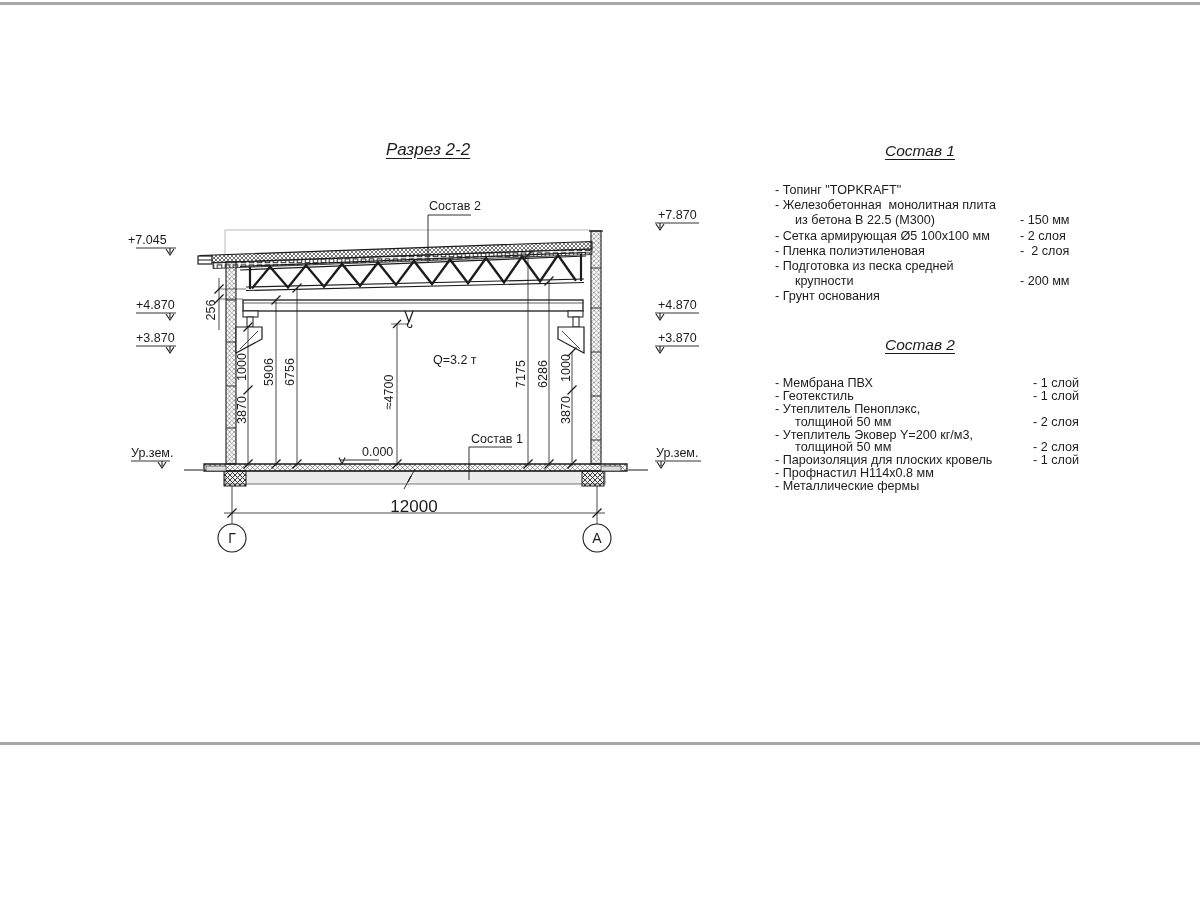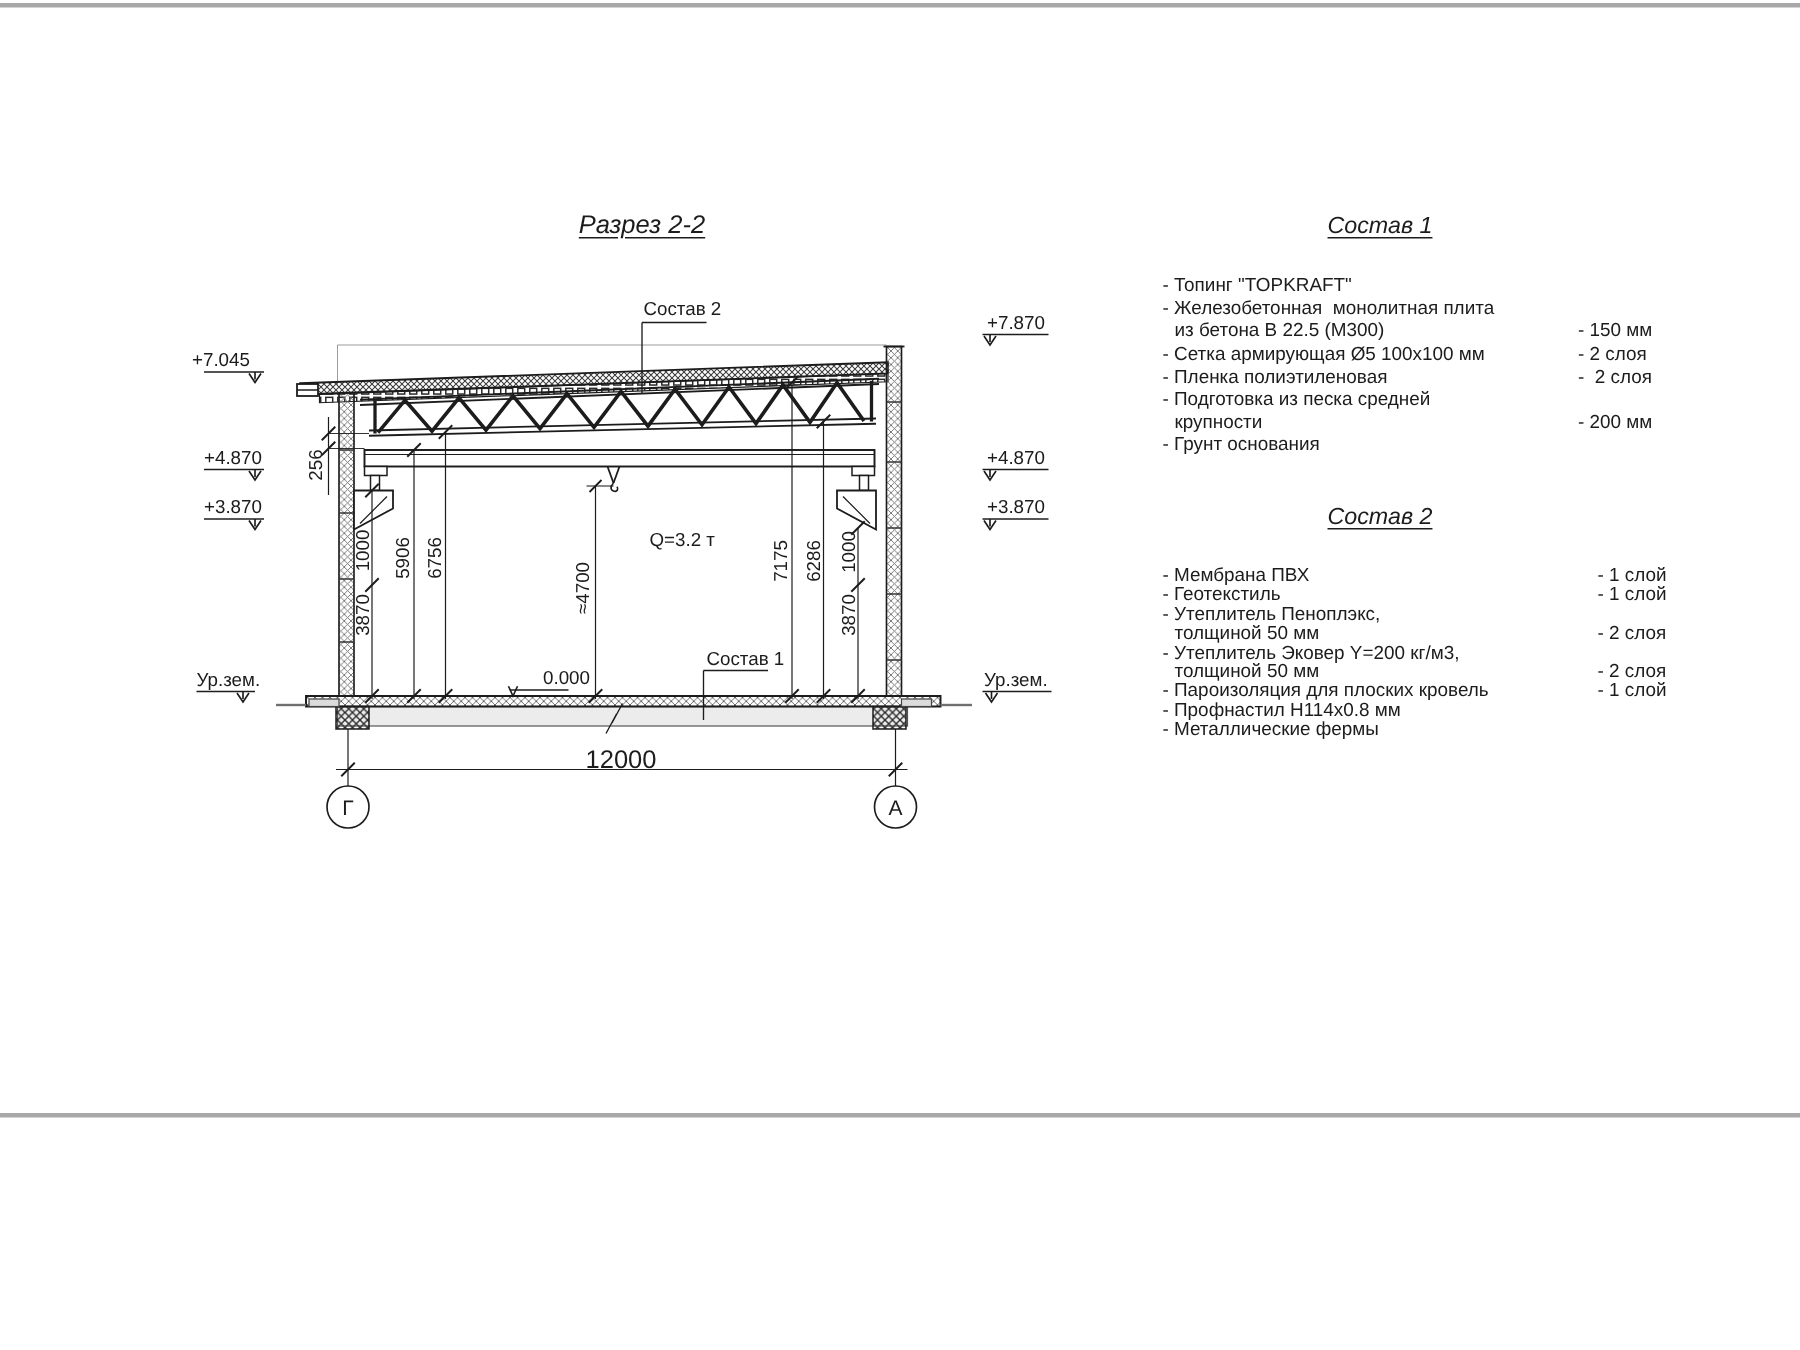--- a/index.html
+++ b/index.html
@@ -14,22 +14,22 @@
   .vdim{transform:translate(-50%,-50%) rotate(-90deg);transform-origin:center;}
   .title{font-size:17px;font-style:italic;text-decoration:underline;text-underline-offset:3px;}
   .axis-letter{font-size:14px;transform:translate(-50%,-50%);}
   .spec{position:absolute;left:775px;width:322px;font-size:12.6px;}
   .spec-title{font-style:italic;font-size:15.5px;text-decoration:underline;text-underline-offset:3px;
               width:290px;text-align:center;margin:0 0 0 0;font-weight:normal;}
   .spec-rows{margin-top:23px;}
   .spec-row{position:relative;line-height:15.2px;height:15.2px;}
   .spec2 .spec-row{line-height:12.9px;height:12.9px;}
   .spec-text{white-space:pre;}
-  .spec-text.indent{margin-left:8px;}
-  .spec-value{position:absolute;top:0;left:245px;white-space:pre;margin-left:32px;}
+  .spec-text.indent{margin-left:20px;}
+  .spec-value{position:absolute;top:0;left:245px;white-space:pre;}
   .spec2 .spec-value{left:258px;}
 </style>
 </head>
 <body>
 
 <div class="page">
   <div class="page-edge edge-top"></div>
   <div class="page-edge edge-bottom"></div>
 
   <svg class="linework" width="1200" height="900" viewBox="0 0 1200 900">

